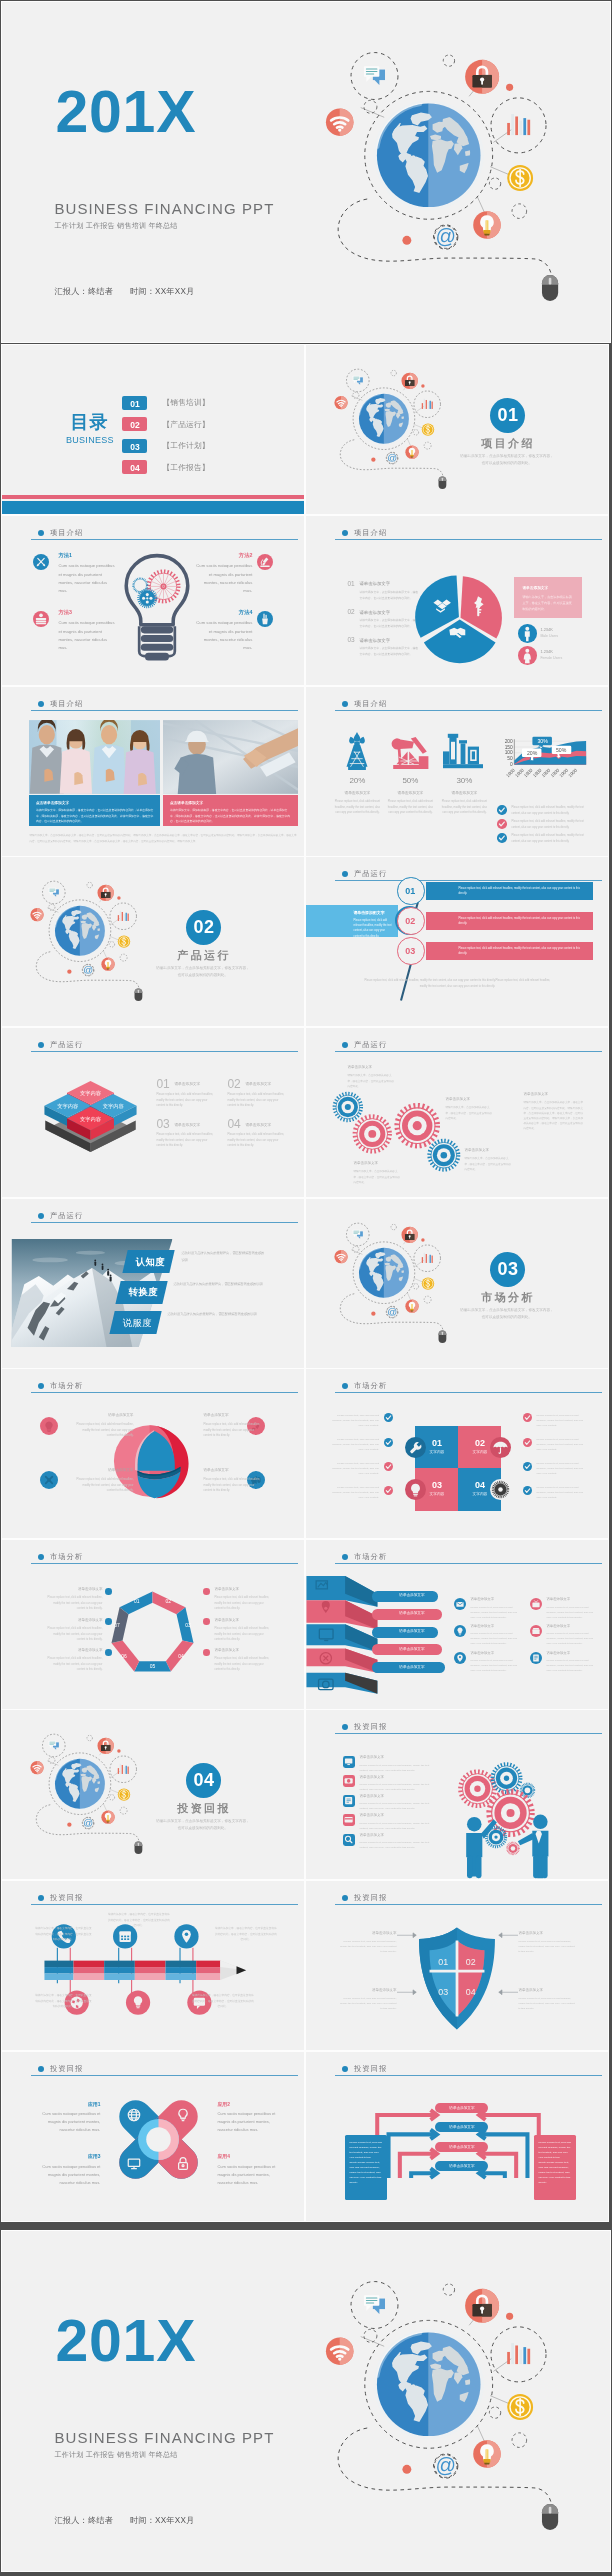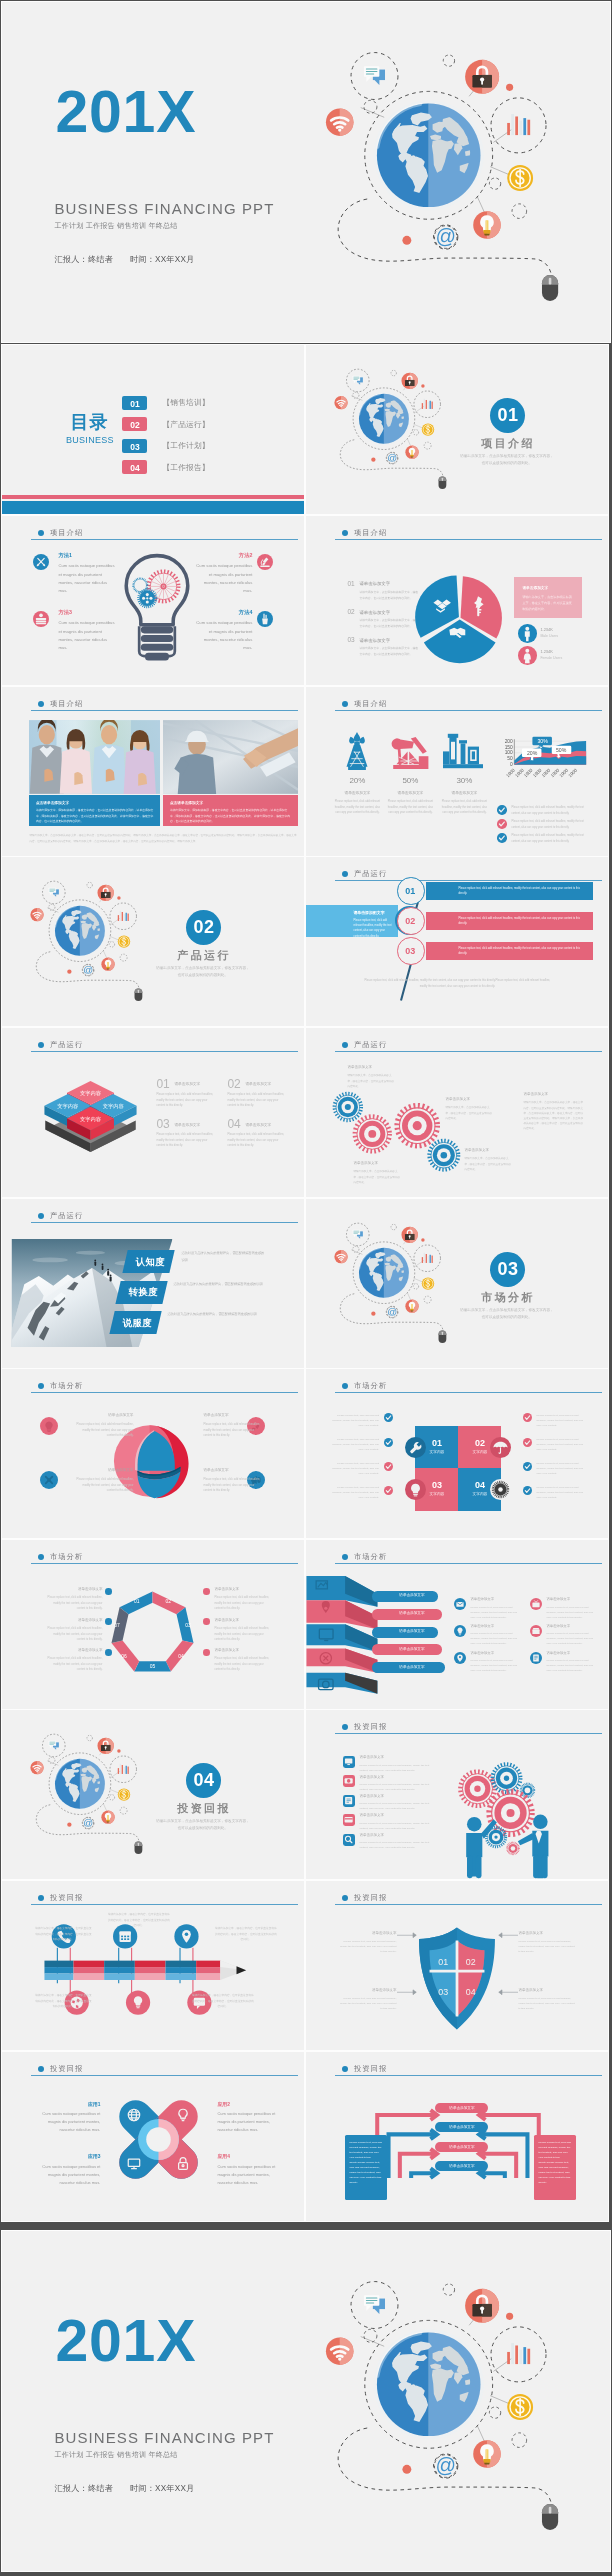--- a/index.html
+++ b/index.html
@@ -23,21 +23,21 @@
   .hdr .dot{position:absolute;left:6.5px;top:0px;width:6px;height:6px;border-radius:50%;background:#2287bb;}
   .hdr .txt{position:absolute;left:18.6px;top:-2px;font-size:7.3px;color:#77777b;letter-spacing:1px;
             white-space:nowrap;}
   .hdr .rule{position:absolute;left:0;top:9px;width:267px;height:0.8px;background:#57a0c9;}
 
   
   .cover-year{position:absolute;font-weight:bold;color:#2287bb;}
   .cover-main{position:absolute;font-weight:bold;color:#5a5a5c;}
   .cover-sub{position:absolute;color:#6f7072;}
   .cover-tags{position:absolute;color:#7e7f81;}
-  .cover-meta{position:absolute;color:#58585a;}
+  .cover-meta{position:absolute;color:#58585a;margin-top:32px;}
 </style>
 </head>
 <body>
 
 <svg width="0" height="0" style="position:absolute" aria-hidden="true">
 <defs>
 
   <g id="globe-ball">
     <circle cx="0" cy="0" r="68" fill="#eef1f3"></circle>
     <circle cx="0" cy="0" r="64" fill="#d9e3ea"></circle>
@@ -916,21 +916,21 @@
 
     <div class="abs" style="left:123px;top:51px;width:47px;height:23.4px;background:#1b80b6;transform:skewX(-13deg);"></div>
     <div class="abs" style="left:127px;top:57px;width:42px;text-align:center;font-size:9.3px;font-weight:bold;color:#fff;letter-spacing:0.4px;">认知度</div>
     <div class="abs" style="left:179px;top:51px;width:84px;font-size:3.2px;line-height:2;color:#aeaeae;">活动对提升品牌认知度的贡献程度，需匹配精炼言简意赅的说明</div>
 
     <div class="abs" style="left:116px;top:82px;width:47px;height:23.4px;background:#1b80b6;transform:skewX(-13deg);"></div>
     <div class="abs" style="left:120px;top:87px;width:42px;text-align:center;font-size:9.3px;font-weight:bold;color:#fff;letter-spacing:0.4px;">转换度</div>
     <div class="abs" style="left:171px;top:82px;width:92px;font-size:3.2px;line-height:2;color:#aeaeae;">活动对提升品牌认知度的贡献程度，需匹配精炼言简意赅的说明</div>
 
     <div class="abs" style="left:110px;top:112px;width:47px;height:23.4px;background:#1b80b6;transform:skewX(-13deg);"></div>
-    <div class="abs" style="left:114px;top:118px;width:42px;text-align:center;font-size:9.3px;font-weight:bold;color:#fff;letter-spacing:0.4px;">说服度</div>
+    <div class="abs" style="left:114px;top:118px;width:42px;text-align:center;font-size:9.3px;font-weight:normal;color:#fff;letter-spacing:0.4px;">说服度</div>
     <div class="abs" style="left:165px;top:112px;width:108px;font-size:3.2px;line-height:2;color:#aeaeae;">活动对提升品牌认知度的贡献程度，需匹配精炼言简意赅的说明</div>
   </div>
 
   <div class="slide half colR" style="top:1197px">
     <svg class="abs" style="left:27.5px;top:17px" width="117" height="129" viewBox="0 0 300 330">
         <use href="#globe-cluster"></use>
       </svg>
     <div class="abs" style="left:184px;top:53px;width:35px;height:35px;border-radius:50%;background:#1b87bd;">
       <div class="abs" style="left:0;top:8px;width:35px;text-align:center;font-size:18px;font-weight:bold;color:#fff;line-height:18.6px;letter-spacing:0.4px;">03</div>
     </div>

